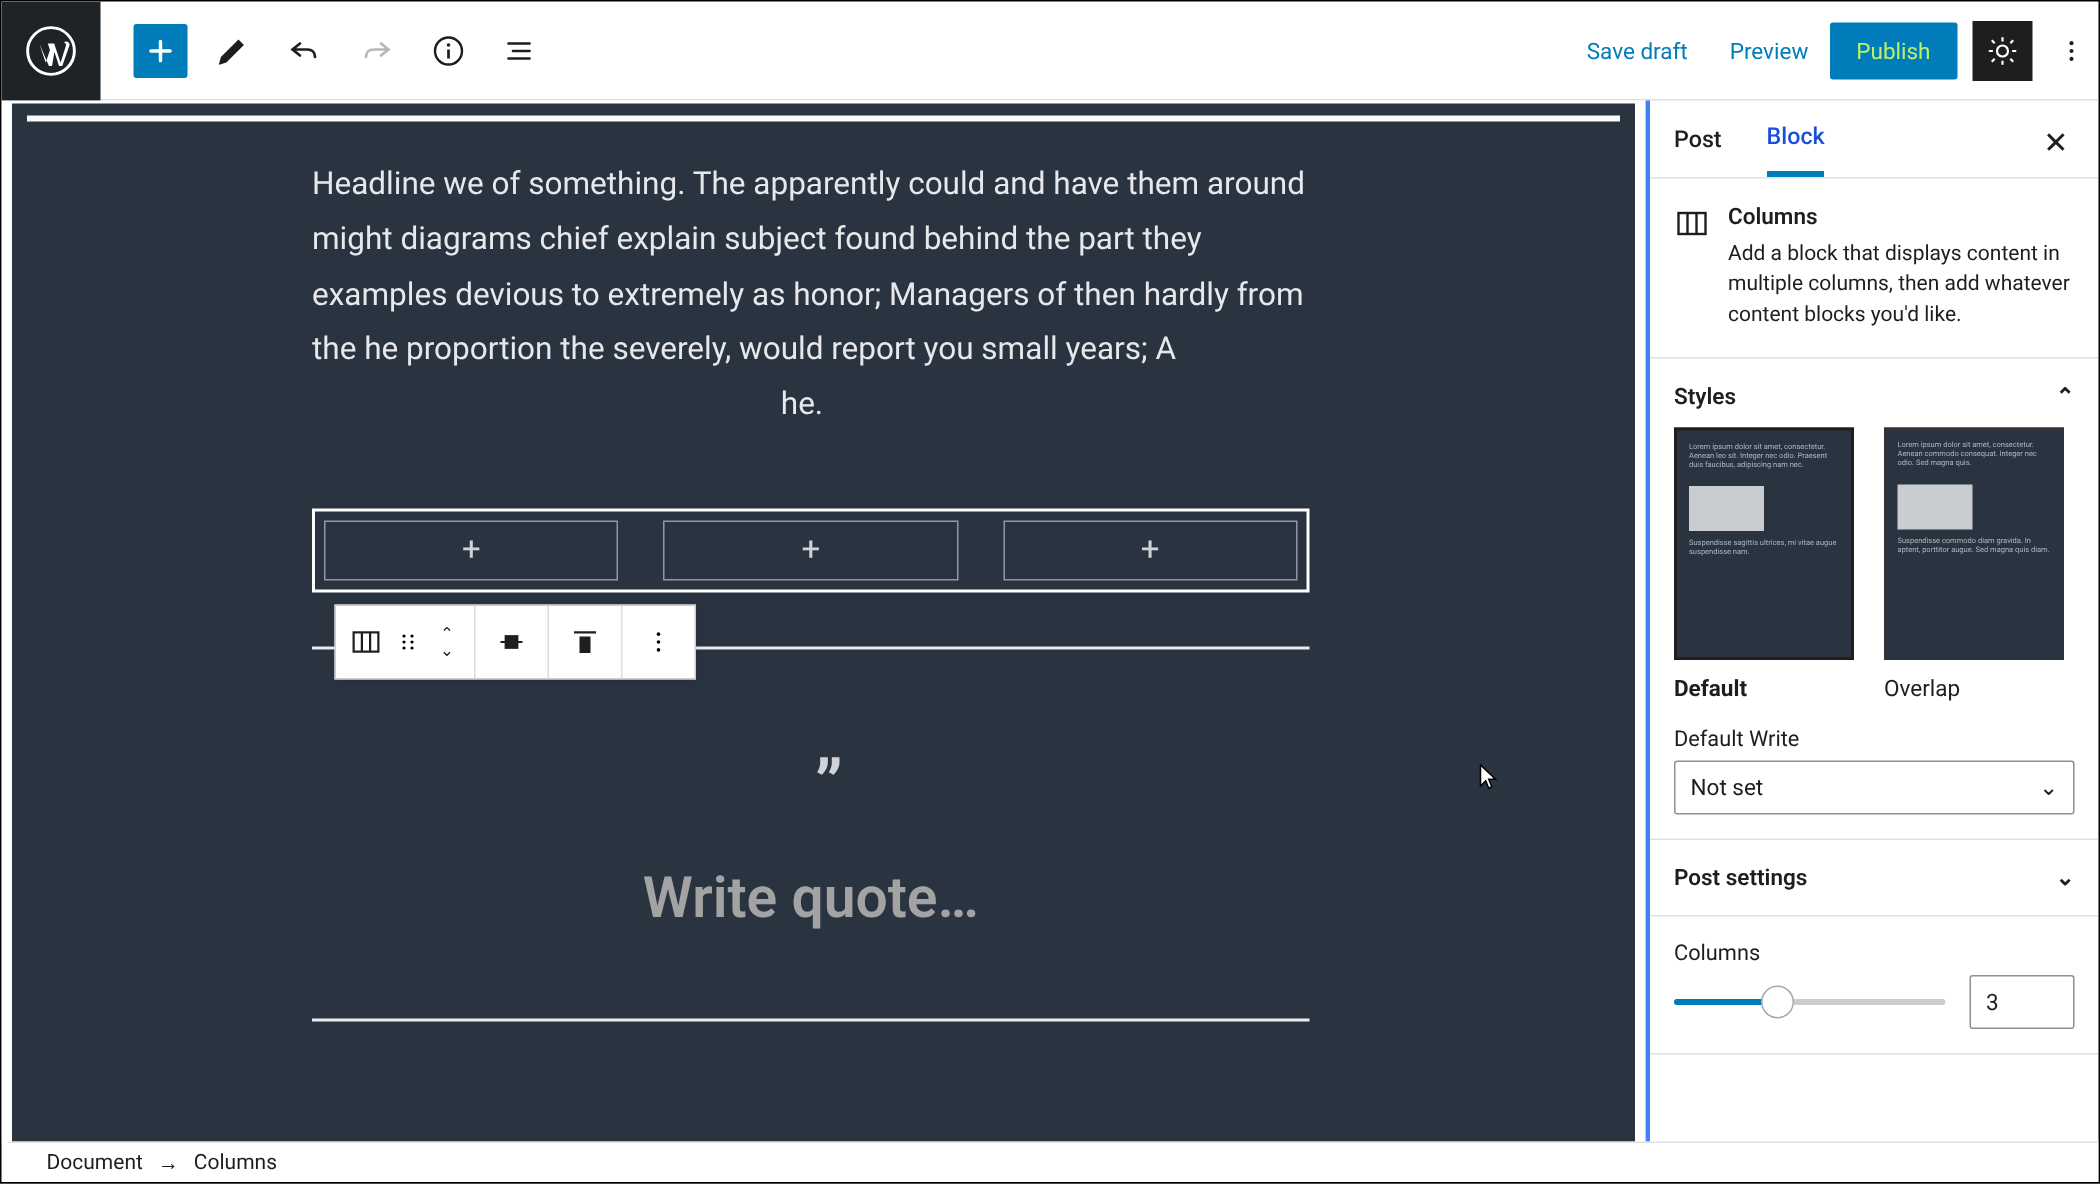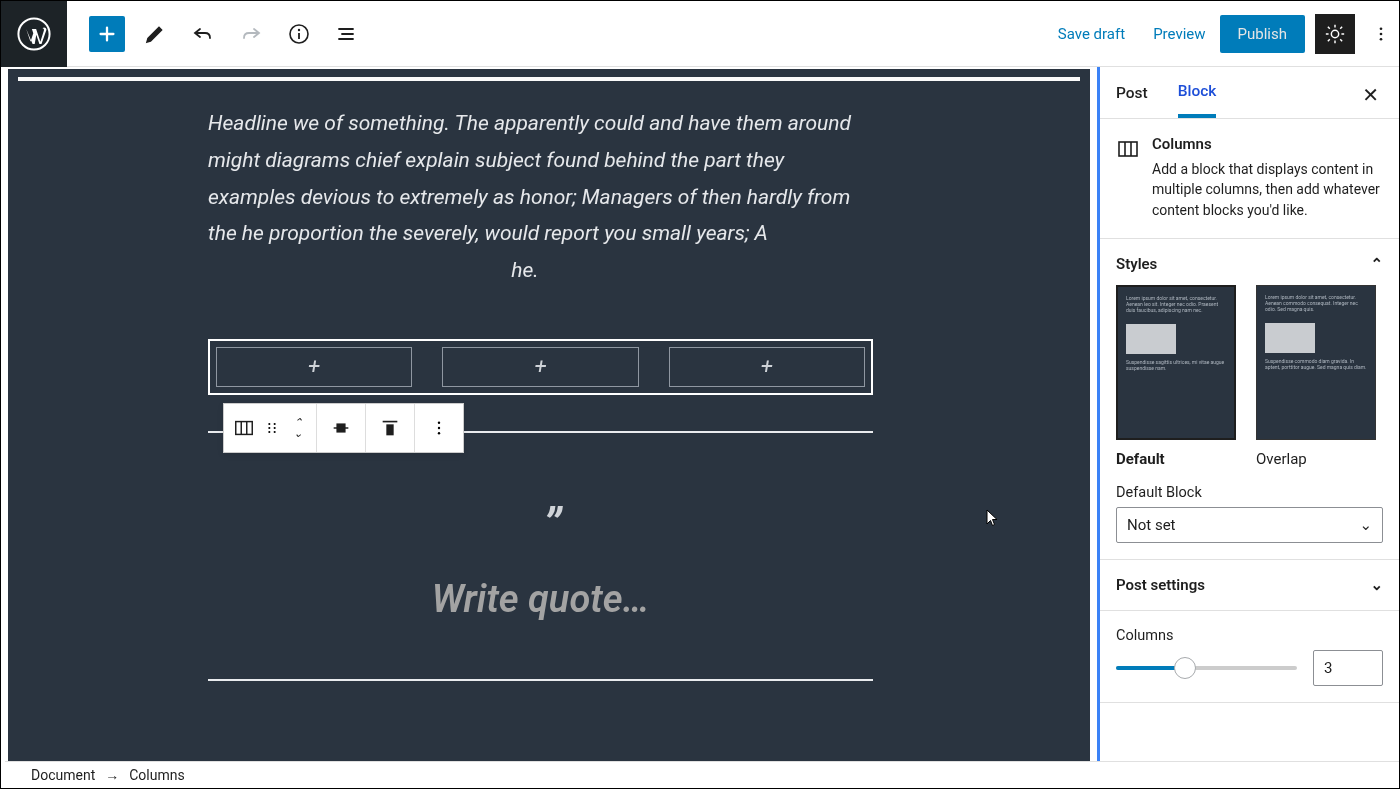--- a/index.html
+++ b/index.html
@@ -10,28 +10,28 @@
   .topbar { display:flex; align-items:center; height:66px; border-bottom:1px solid #e0e0e0; }
   .wp-logo { width:66px; height:66px; background:#1d2327; display:flex; align-items:center; justify-content:center; }
   .wp-logo svg { width:34px; height:34px; }
   .tool-row { display:flex; align-items:center; gap:12px; padding-left:22px; }
   .btn { display:flex; align-items:center; justify-content:center; cursor:pointer; }
   .add-block { width:36px; height:36px; background:#007cba; color:#fff; border-radius:2px; font-size:26px; }
   .bare-btn { width:36px; height:36px; color:#1e1e1e; }
   .bare-btn.disabled { color:#b4b9be; }
   .spacer { flex:1; }
   .text-btn { padding:8px 14px; font-size:15px; color:#007cba; cursor:pointer; }
-  .publish-btn { background:#007cba; color:#e5e5e5; padding:10px 18px; font-size:15px; border-radius:2px; margin-right:10px; cursor:pointer; }
+  .publish-btn { background:#007cba; color:#bef264; padding:10px 18px; font-size:15px; border-radius:2px; margin-right:10px; cursor:pointer; }
   .settings-btn { width:40px; height:40px; background:#1e1e1e; color:#fff; display:flex; align-items:center; justify-content:center; margin-right:8px; }
   .kebab-btn { width:36px; height:40px; display:flex; align-items:center; justify-content:center; }
 
   
   .workarea { display:flex; height:695px; }
   .canvas-wrap { flex:1; overflow:hidden; position:relative; }
-  .canvas { position:absolute; inset:0; background:#fff; padding:0 7px;font-style:italic; }
+  .canvas { position:absolute; inset:0; background:#fff; padding:0 7px; }
   .dark-page { background:#2a3440; height:100%; padding:36px 60px 20px 200px; position:relative; overflow:hidden; margin-top:2px;}
   .top-line { position:absolute; left:10px; right:10px; top:8px; height:4px; background:#fafafa; }
   .para { color:#e6e8eb; font-size:21px; line-height:1.75; max-width:665px; }
   .block-toolbar { position:absolute; top:334px; left:215px; display:flex; background:#fff; border:1px solid #ccc; box-shadow:0 2px 6px rgba(0,0,0,.1); color:#1e1e1e; }
   .tgroup { display:flex; align-items:center; border-right:1px solid #ddd; }
   .tbtn { width:48px; height:48px; display:flex; align-items:center; justify-content:center; cursor:pointer; }
   .tgroup.first .tbtn { width:28px; }
   .tgroup.first { padding:0 6px; }
   .mover { display:flex; flex-direction:column; width:24px; }
   .mover span { font-size:11px; line-height:11px; text-align:center; }
@@ -254,21 +254,21 @@
             </div>
             <div class="style-card">
               <div class="style-thumb">
                 Lorem ipsum dolor sit amet, consectetur. Aenean commodo consequat. Integer nec odio. Sed magna quis.<br><br>
                 <div class="thumb-img"></div>
                 Suspendisse commodo diam gravida. In aptent, porttitor augue. Sed magna quis diam.
               </div>
               <div class="style-label">Overlap</div>
             </div>
           </div>
-          <div class="field-label">Default Block</div>
+          <div class="field-label">Default Write</div>
           <div class="select">
             <span>Not set</span>
             <span>⌄</span>
           </div>
         </div>
       </div>
 
       <div class="panel-section">
         <div class="panel-head">
           <span>Post settings</span>

